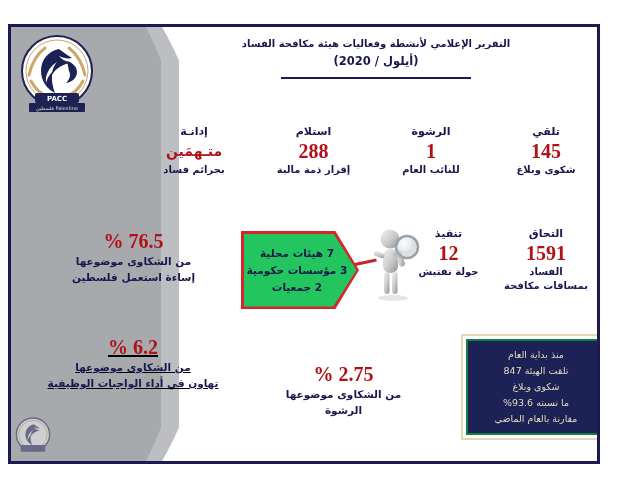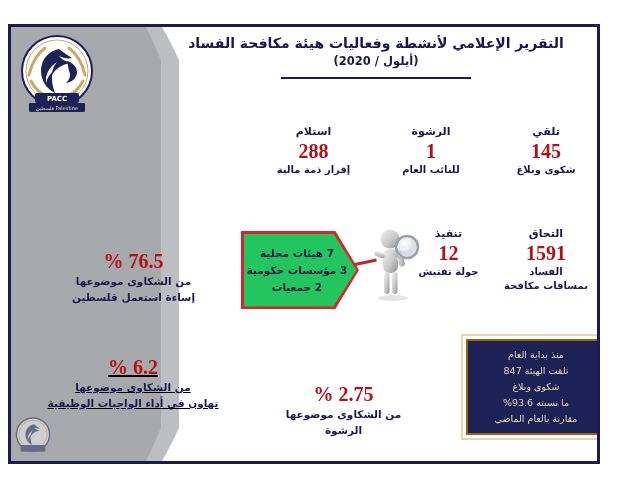--- a/index.html
+++ b/index.html
@@ -35,42 +35,41 @@
   }
   .logo.small{
     left:4px;top:388px;width:36px;height:42px;opacity:.45;
   }
   
   .content{position:absolute;inset:0;z-index:3;}
   .title-block{
     position:absolute;left:150px;top:8px;width:430px;
     text-align:center;color:#17174d;
   }
-  .title-1{font-size:14px;font-weight:bold;line-height:17px;}
+  .title-1{font-size:10px;font-weight:bold;line-height:17px;}
   .title-2{font-size:11.5px;font-weight:bold;line-height:19px;}
   .title-rule{
     width:190px;height:2px;background:#1b1b52;margin:6px auto 0 auto;
   }
   
   .stat{position:absolute;text-align:center;color:#17174d;}
   .stat .lbl{font-size:11px;font-weight:bold;line-height:17px;color:#17174d;}
   .stat .num{
     font-size:20px;font-weight:bold;line-height:23px;color:#b21118;
     font-family:"Liberation Serif","DejaVu Serif",serif;
   }
   .stat .num.ar{font-family:"DejaVu Sans","Liberation Sans",sans-serif;font-size:14px;}
   .stat .sub{font-size:10px;font-weight:bold;line-height:14px;color:#17174d;}
 
   
   .pct{position:absolute;text-align:center;}
   .pct .big{
     font-size:20px;font-weight:bold;color:#b21118;line-height:24px;
     font-family:"Liberation Serif","DejaVu Serif",serif;
     direction:ltr;
-    margin-top:20px;
   }
   .pct .l1,.pct .l2{font-size:10.5px;font-weight:bold;color:#17174d;line-height:16px;}
   .arrow-fill{
     position:absolute;left:230px;top:204px;width:118px;height:78px;
     -webkit-clip-path:polygon(0 0,80% 0,100% 50%,80% 100%,0 100%);
     clip-path:polygon(0 0,80% 0,100% 50%,80% 100%,0 100%);
     background:#d5262b;
   }
   .arrow-inner{
     position:absolute;left:232.5px;top:206.5px;width:113px;height:73px;
@@ -87,21 +86,21 @@
   .connector{
     position:absolute;left:344px;top:236px;width:22px;height:3px;
     background:#c0282d;transform:rotate(-12deg);transform-origin:left center;
   }
   
   .man{position:absolute;left:355px;top:200px;width:54px;height:74px;}
 
   
   .navy-box{
     position:absolute;left:455px;top:312px;width:140px;height:96px;
-    background:#1c2256;border:2px solid #a16207;
+    background:#1c2256;border:2px solid #15803d;
     box-shadow:0 0 0 3px #ffffff,0 0 0 5px #e6d7b4;
     box-sizing:border-box;
     display:flex;flex-direction:column;align-items:center;justify-content:center;
   }
   .navy-box div{
     font-size:9.5px;color:#e9dcbe;line-height:16px;font-weight:normal;text-align:center;
   }
 </style>
 </head>
 <body>
@@ -166,20 +165,25 @@
       <div class="num">1</div>
       <div class="sub">للنائب العام</div>
     </div>
 
     <div class="stat" style="left:245px;top:96px;width:115px;">
       <div class="lbl">استلام</div>
       <div class="num">288</div>
       <div class="sub">إقرار ذمة مالية</div>
     </div>
 
+    <div class="stat" style="left:128px;top:96px;width:110px;">
+      <div class="lbl">إدانـة</div>
+      <div class="num ar">متـهمَين</div>
+      <div class="sub">بجرائم فساد</div>
+    </div>
 
     <div class="stat" style="left:480px;top:198px;width:110px;">
       <div class="lbl">التحاق</div>
       <div class="num">1591</div>
       <div class="sub">الفساد</div>
       <div class="sub">بمساقات مكافحة</div>
     </div>
 
     <div class="stat" style="left:395px;top:198px;width:85px;">
       <div class="lbl">تنفيذ</div>

